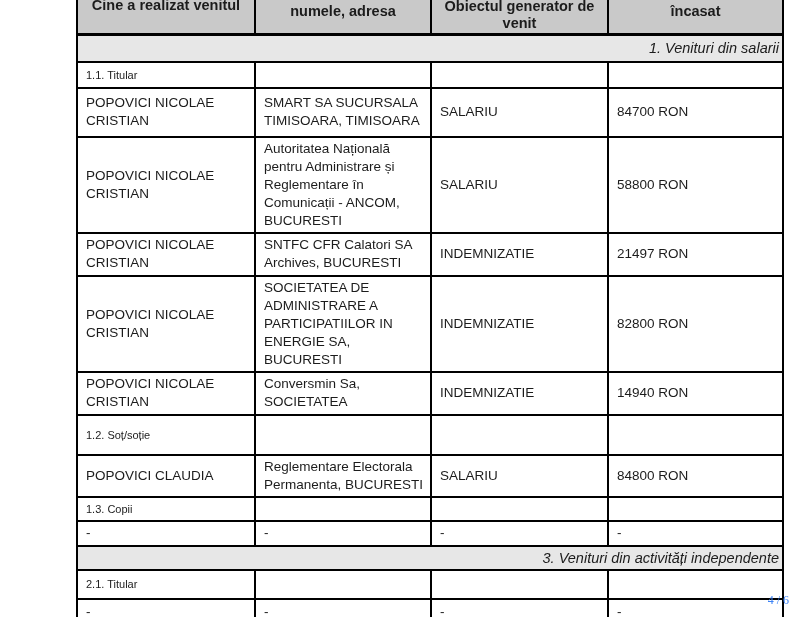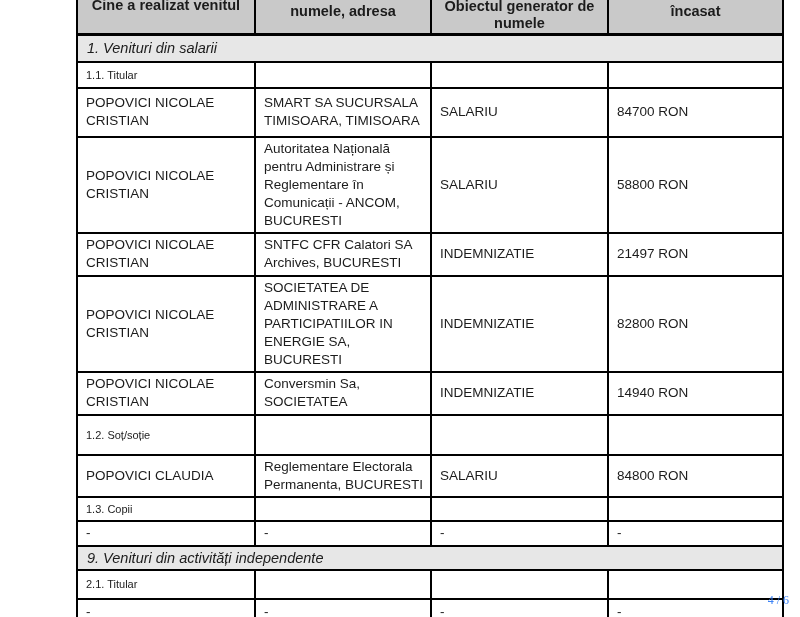--- a/index.html
+++ b/index.html
@@ -25,21 +25,21 @@
     background:#c9c9c9;font-weight:bold;text-align:center;
     padding:0;vertical-align:top;border-bottom:3px solid #000;
   }
   .clip{height:33px;overflow:hidden;}
   .hline{font-size:14.5px;line-height:17px;font-weight:bold;}
   .sh-a{margin-top:-3px;}   
   .sh-b{margin-top:-14px;}  
   .sh-c{margin-top:-2px;}   
   
   tr.section td{
-    background:#e7e7e7;font-style:italic;font-size:14.5px;padding-left:9px;
+    background:#e7e7e7;font-style:italic;font-size:14.5px;padding-left:9px;text-align:right;
   }
   
   tr.subsection td:first-child{font-size:11px;}
   .page-indicator{
     position:absolute;right:47px;top:593px;font-size:12px;color:#3b82f6;font-family:Liberation Serif, serif;
   }
   .scrollbar-track{
     position:absolute;right:3px;top:0;width:3px;height:617px;background:#c9c9c9;
   }
 </style>
@@ -70,21 +70,21 @@
               <div class="sh-b">
           <div class="hline">Sursa venitului:</div>
           <div class="hline">numele, adresa</div>
         </div>
             </div>
       </td>
       <td>
         <div class="clip">
               <div class="sh-c">
           <div class="hline">Obiectul generator de</div>
-          <div class="hline">numele</div>
+          <div class="hline">venit</div>
         </div>
             </div>
       </td>
       <td>
         <div class="clip">
               <div class="sh-b">
           <div class="hline">Venitul anual</div>
           <div class="hline">încasat</div>
         </div>
             </div>
@@ -175,21 +175,21 @@
     </tr>
 
     <tr style="height:25px">
       <td>-</td>
       <td>-</td>
       <td>-</td>
       <td>-</td>
     </tr>
 
     <tr class="section" style="height:23px">
-      <td colspan="4">9. Venituri din activități independente</td>
+      <td colspan="4">3. Venituri din activități independente</td>
     </tr>
 
     <tr class="subsection" style="height:29px">
       <td>2.1. Titular</td>
       <td></td>
       <td></td>
       <td></td>
     </tr>
 
     <tr style="height:26px">

